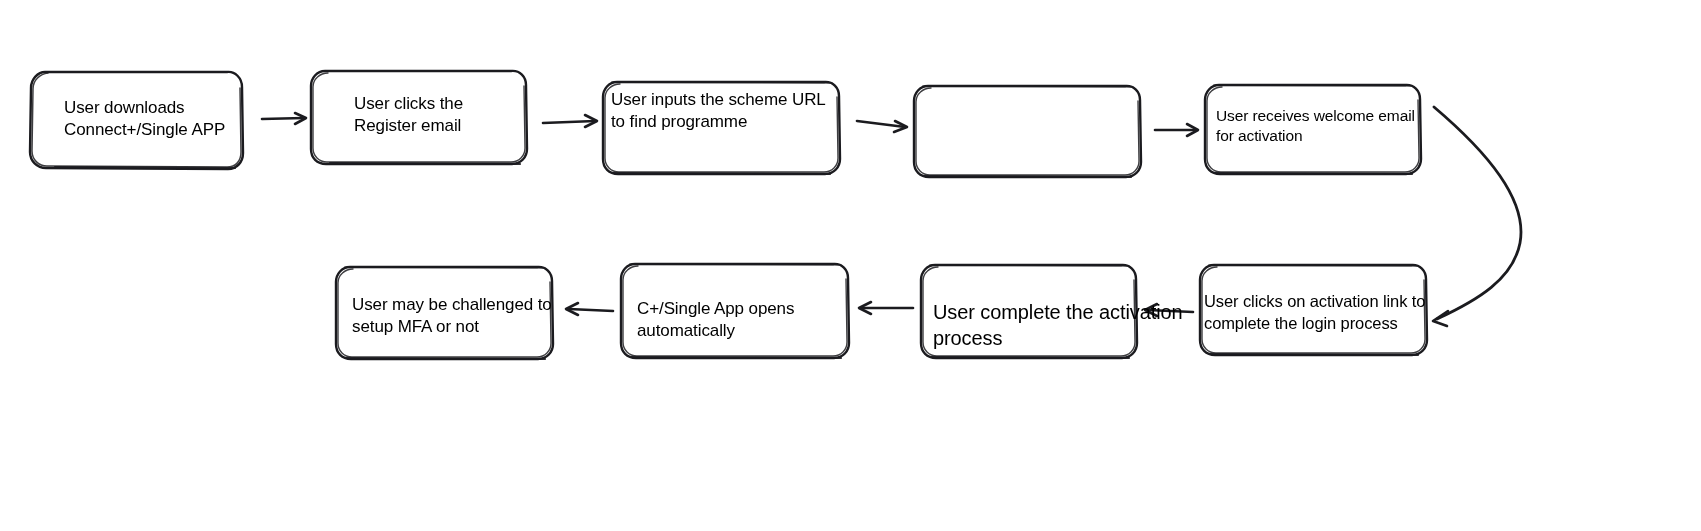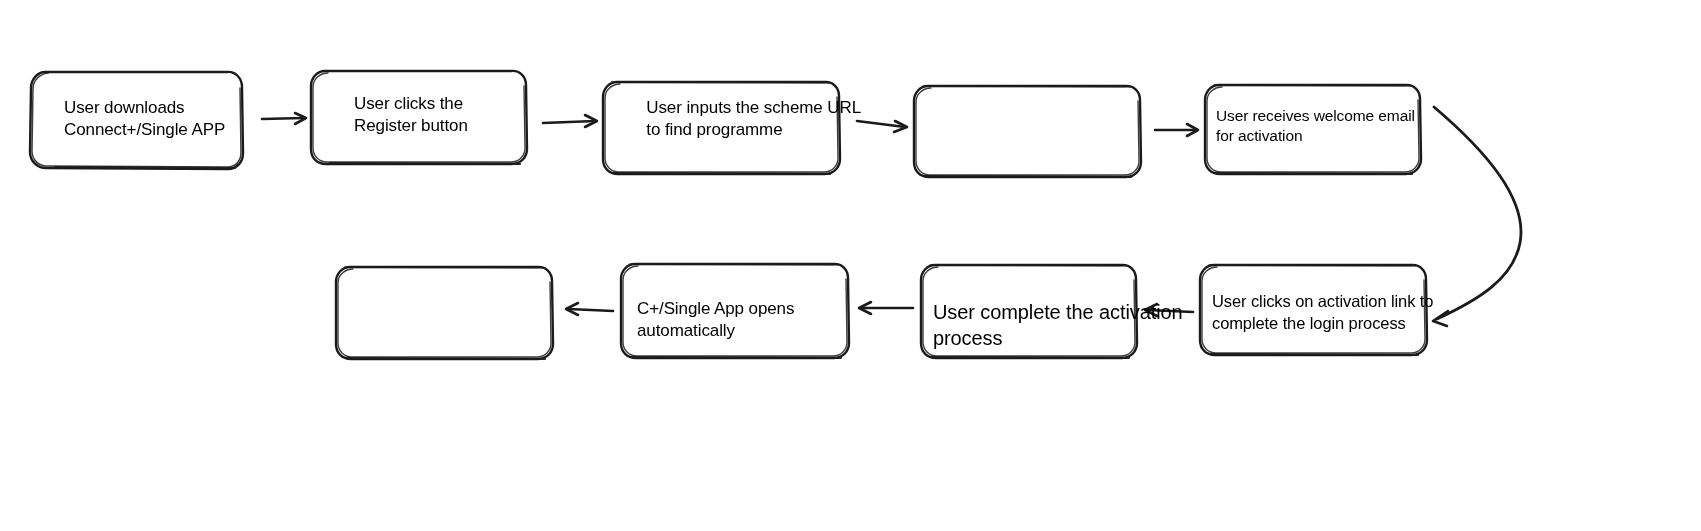--- a/index.html
+++ b/index.html
@@ -171,43 +171,47 @@
 
   </svg>
 
   <div class="node" style="left:64px; top:88px; width:200px; height:62px;">
     <span class="node-label">User downloads
 Connect+/Single APP</span>
   </div>
 
   <div class="node" style="left:354px; top:84px; width:190px; height:62px;">
     <span class="node-label">User clicks the
-Register button</span>
-  </div>
-
-  <div class="node" style="left:611px; top:88px; width:250px; height:62px;justify-content:flex-end;">
+Register email</span>
+  </div>
+
+  <div class="node" style="left:611px; top:80px; width:250px; height:62px;">
     <span class="node-label">User inputs the scheme URL
 to find programme</span>
   </div>
 
 
   <div class="node" style="left:1216px; top:97px; width:230px; height:58px;align-items:center;">
     <span class="node-label" style="font-size:15.5px;">User receives welcome email
 for activation</span>
   </div>
 
   <div class="node" style="left:1204px; top:283px; width:250px; height:60px;">
-    <span class="node-label" style="font-size:16.5px;margin-left:8px;">User clicks on activation link to
+    <span class="node-label" style="font-size:16.5px;">User clicks on activation link to
 complete the login process</span>
   </div>
 
   <div class="node" style="left:933px; top:282px; width:230px; height:58px;">
     <span class="node-label" style="font-size:20px;margin-top:28px;">User complete the activation
 process</span>
   </div>
 
   <div class="node" style="left:637px; top:289px; width:220px; height:62px;">
     <span class="node-label">C+/Single App opens
 automatically</span>
   </div>
 
+  <div class="node" style="left:352px; top:285px; width:210px; height:62px;">
+    <span class="node-label">User may be challenged to
+setup MFA or not</span>
+  </div>
 
 </div>
 
 </body></html>

